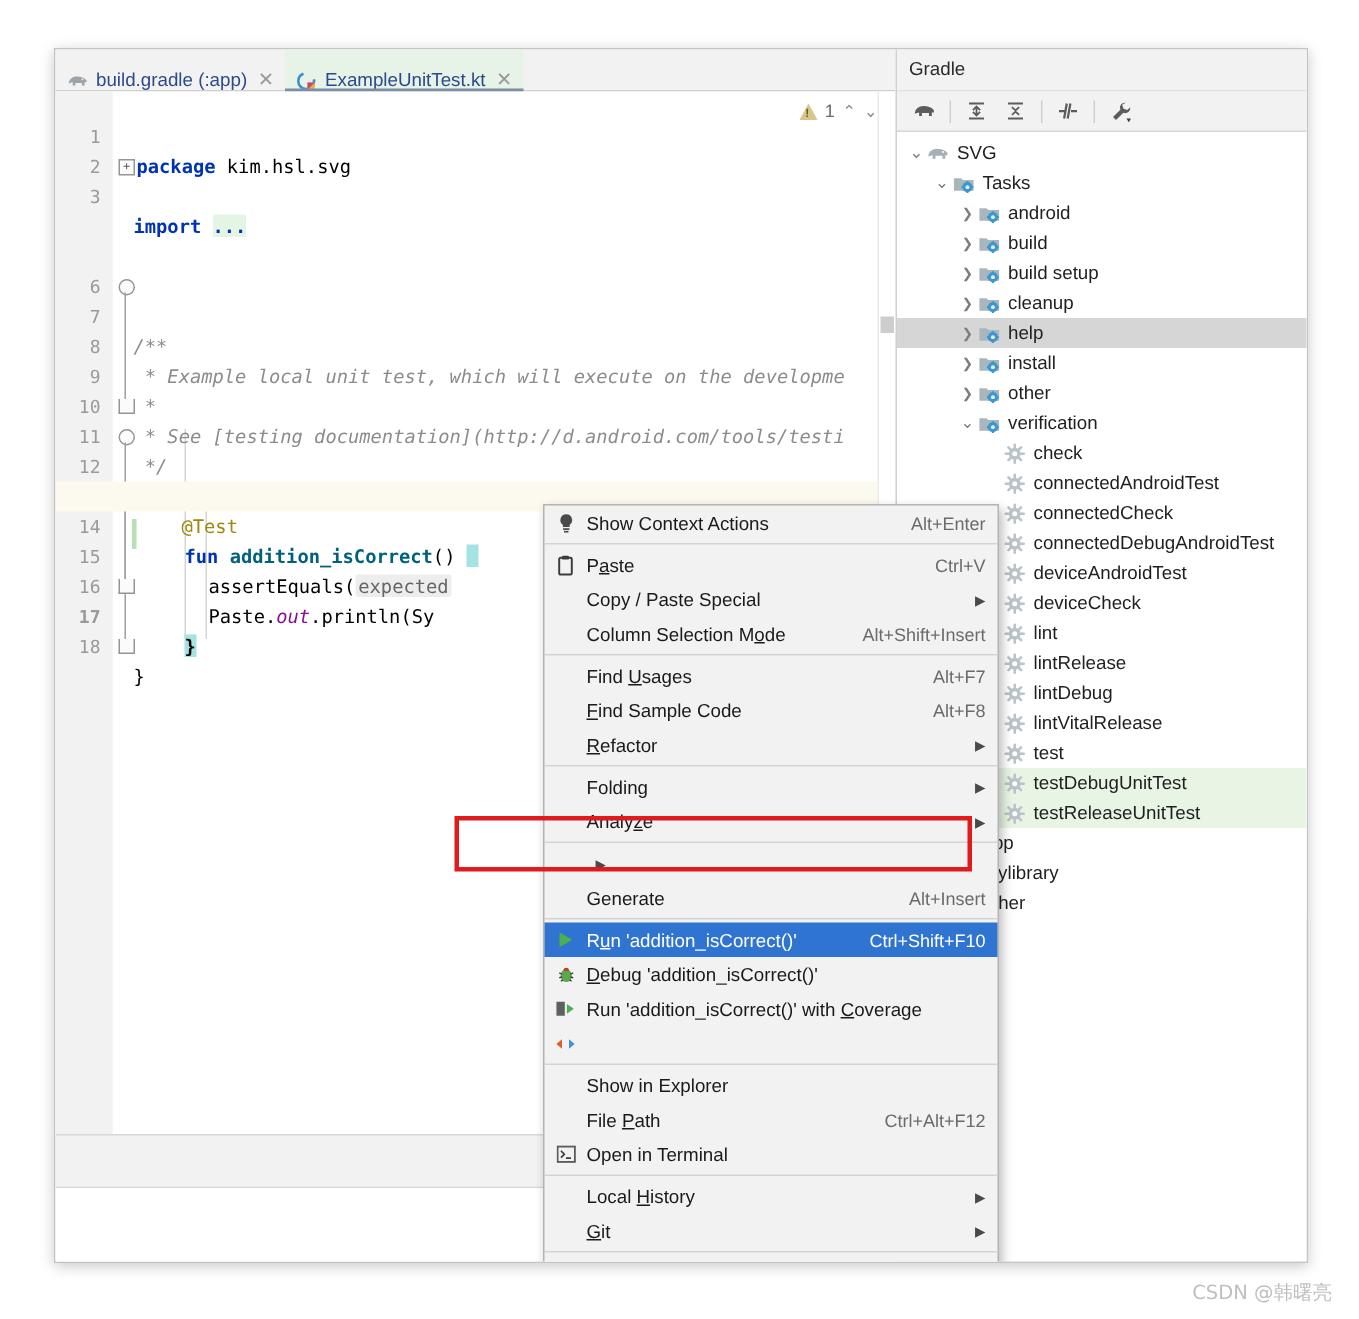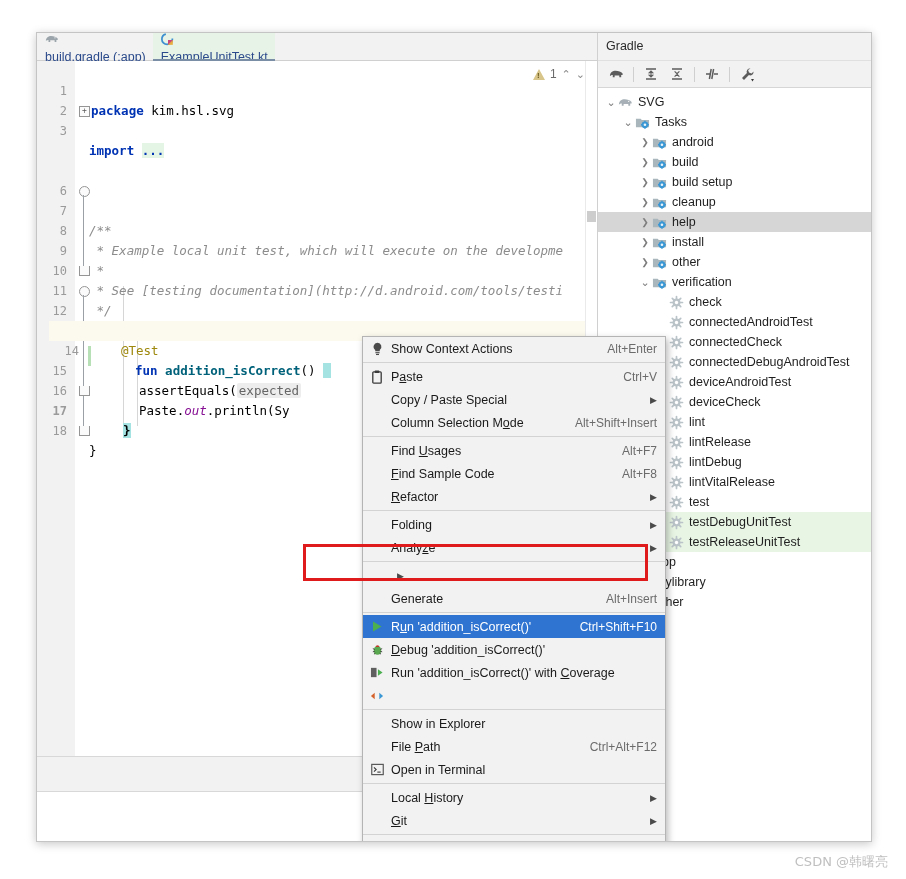--- a/index.html
+++ b/index.html
@@ -39,27 +39,26 @@
   .tabbar {
     position: relative;
     height: 27px;
     background: #f2f2f2;
     border-bottom: 1px solid #d0d0d0;
     display: flex;
     align-items: stretch;
     font-size: 12.5px;
   }
   .tab {
-    display: flex; align-items: flex-start;
+    display: flex; align-items: flex-end;
     padding: 0 7px 0 8px;
     gap: 5px;
     position: relative;
     color: #2b2b2b;
     cursor: default;
-    flex-direction: column;
   }
   .tab.active {
     background: #e7f3e7;
   }
   .tab.active::after {
     content:"";
     position:absolute; left:0; right:0; bottom:-1px;
     height:2px; background:#7a8fa6;
   }
   .tab .tab-label { color:#2b4a8b; white-space: nowrap; }
@@ -379,21 +378,21 @@
             <span class="code" style="left:52px"><span class="cmt"> */</span></span>
           </div>
           <div class="line" style="top:220px;position:absolute;left:0;right:0;">
             <span class="ln">12</span>
             <span class="code" style="left:52px"><span class="kw">class</span> <span style="font-weight:bold">ExampleUnitTest</span> <span>{</span></span>
           </div>
           <div class="line" style="top:240px;position:absolute;left:0;right:0;">
             <span class="ln">13</span>
             <span class="code" style="left:84px"><span class="ann">@Test</span></span>
           </div>
-          <div class="line current" style="top:260px;position:absolute;left:12px;right:0;">
+          <div class="line current" style="top:260px;position:absolute;left:0;right:0;">
             <span class="ln">14</span>
             <span class="code" style="left:86px"><span class="kw">fun</span> <span class="fn" style="font-weight:bold">addition_isCorrect</span><span>()</span> <span class="sel">&nbsp;</span></span>
           </div>
           <div class="line" style="top:280px;position:absolute;left:0;right:0;">
             <span class="ln">15</span>
             <span class="code" style="left:102px"><span>assertEquals(</span><span class="param-hint">expected</span></span>
           </div>
           <div class="line" style="top:300px;position:absolute;left:0;right:0;">
             <span class="ln">16</span>
             <span class="code" style="left:102px"><span>Paste.</span><span class="prop">out</span><span>.println(Sy</span></span>

